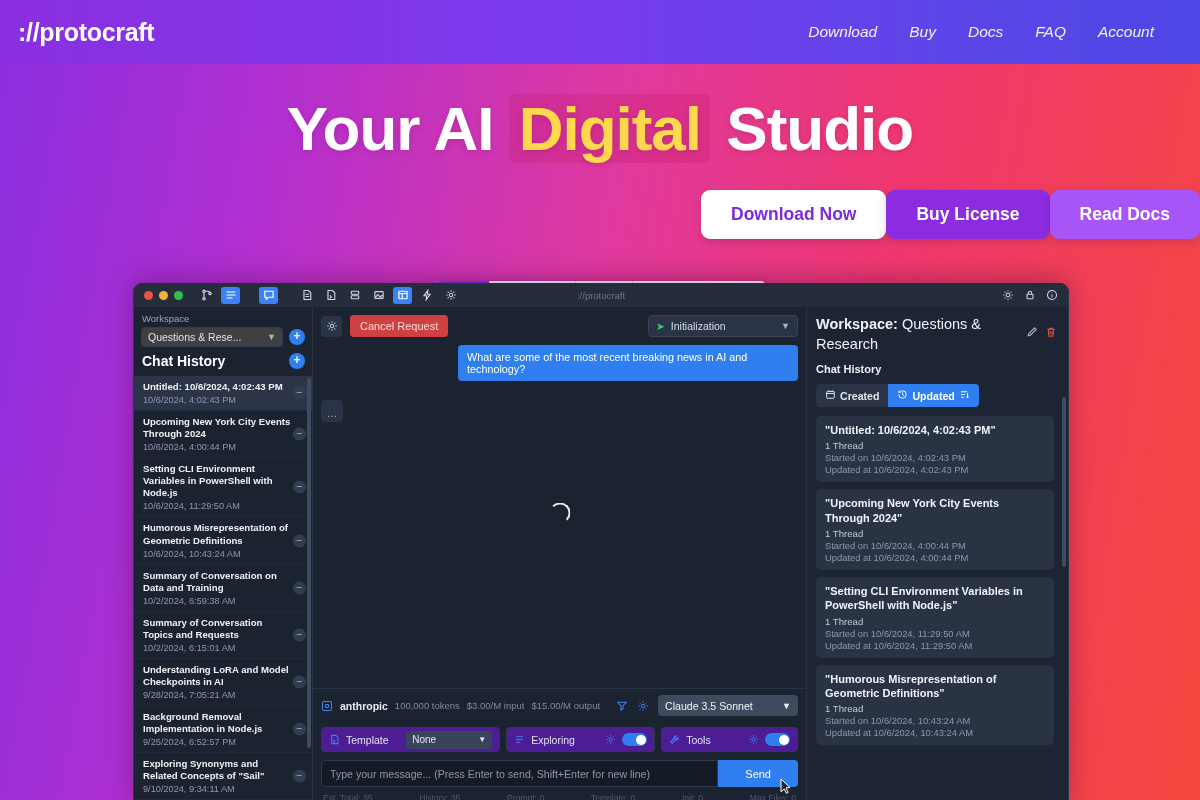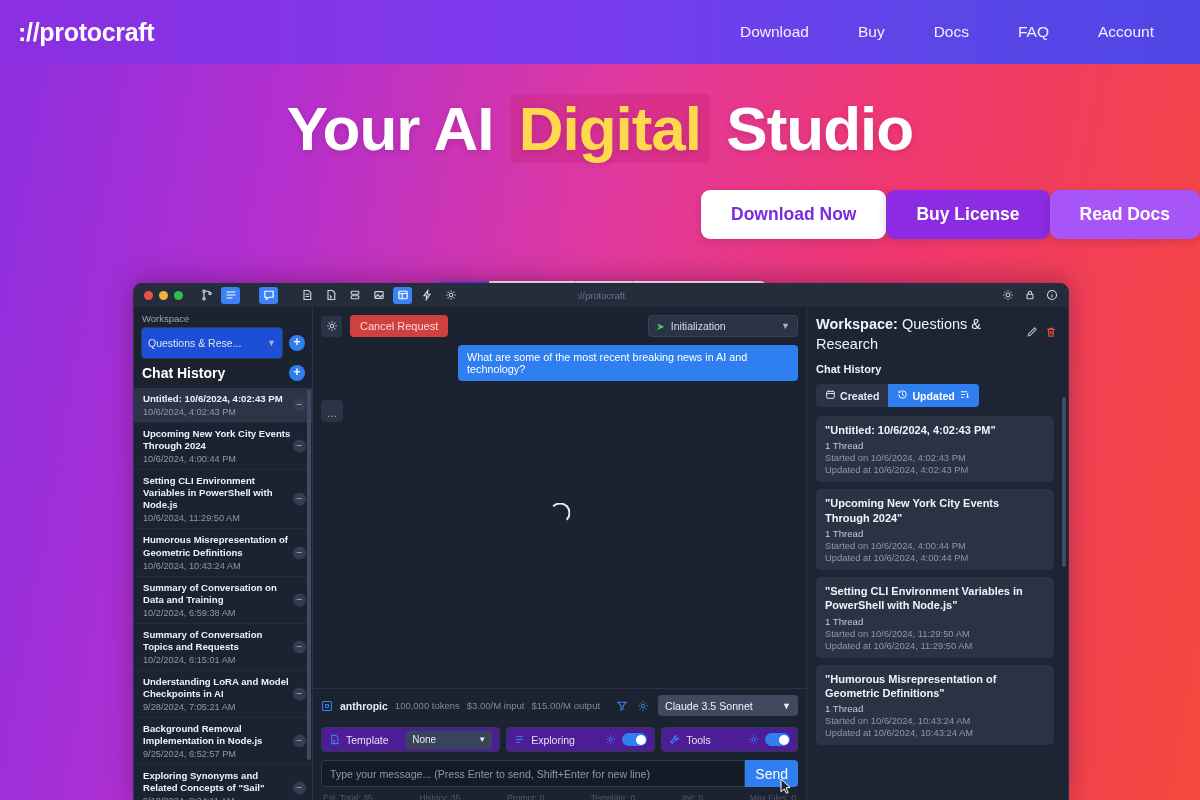--- a/index.html
+++ b/index.html
@@ -19,22 +19,23 @@
     background: linear-gradient(90deg, #8b2fe0 0%, #7c3aed 45%, #5b46e8 80%, #4f46e5 100%);
     display: flex; align-items: center;
     padding: 0 18px 0 18px;
     position: relative; z-index: 5;
   }
   .brand {
     font-size: 25px; font-weight: bold; color: #ffffff;
     letter-spacing: -0.3px;
   }
   .navlinks {
-    margin-left: auto; display: flex; align-items: flex-start; gap: 49px;
+    margin-left: auto; display: flex; align-items: flex-start; gap: 32px;
     padding-right: 28px;
+    font-style: italic;
   }
   .navlinks a {
     color: #f2effd; font-size: 15.5px; text-decoration: none;
   }
 
   
   .hero { text-align: center; padding-top: 32px; }
   .hero h1 {
     font-size: 62px; font-weight: bold; color: #ffffff;
     letter-spacing: -1px; line-height: 1.05;
@@ -104,22 +105,22 @@
 
   
   .sidebar {
     width: 179px; background: #1b2331; flex: none;
     display: flex; flex-direction: column; min-height: 0;
     border-right: 1px solid #2a3245;
   }
   .ws-label { font-size: 9.5px; color: #9aa6bb; padding: 6px 8px 3px; }
   .ws-row { display: flex; align-items: center; gap: 6px; padding: 0 7px 6px; }
   .ws-select {
-    flex: 1; background: #1d4ed8; border: 1px solid #323c52; border-radius: 4px;
-    height: 32px; display: flex; align-items: center; padding: 0 6px;
+    flex: 1; background: #404040; border: 1px solid #323c52; border-radius: 4px;
+    height: 20px; display: flex; align-items: center; padding: 0 6px;
     font-size: 10.5px; color: #dde3ee; cursor: pointer;
   }
   .ws-select .cv { margin-left: auto; font-size: 9px; color: #aab4c6; }
   .plusbtn {
     width: 16px; height: 16px; border-radius: 50%; background: #2f7ff0;
     color: #fff; font-size: 12px; line-height: 14px; text-align: center;
     flex: none; cursor: pointer; font-weight: bold;
   }
   .ch-head {
     display: flex; align-items: center; padding: 0 7px 7px 8px;
@@ -236,21 +237,21 @@
   .inputrow { display: flex; gap: 0; padding: 3px 8px 4px; flex: none; align-items: stretch; }
   .msginput {
     flex: 1; background: #141b27; border: 1px solid #2f3a4e;
     border-radius: 4px 0 0 4px; height: 27px; padding: 0 8px;
     font-size: 10.6px; color: #c9d1de;
     font-family: "Liberation Sans", sans-serif; outline: none;
   }
   .msginput::placeholder { color: #8c97ab; }
   .sendbtn {
     background: #2f7ff0; color: #ffffff; border: none; border-radius: 0 4px 4px 0;
-    padding: 0 10px; font-size: 14px; cursor: pointer;
+    padding: 0 27px; font-size: 11px; cursor: pointer;
     font-family: "Liberation Sans", sans-serif;
   }
   .statusbar {
     display: flex; padding: 2px 10px 0; gap: 0; flex: none;
     font-size: 8.6px; color: #4e5970; justify-content: space-between;
   }
 
   
   .rightpanel {
     width: 262px; flex: none; background: #1d2534;

